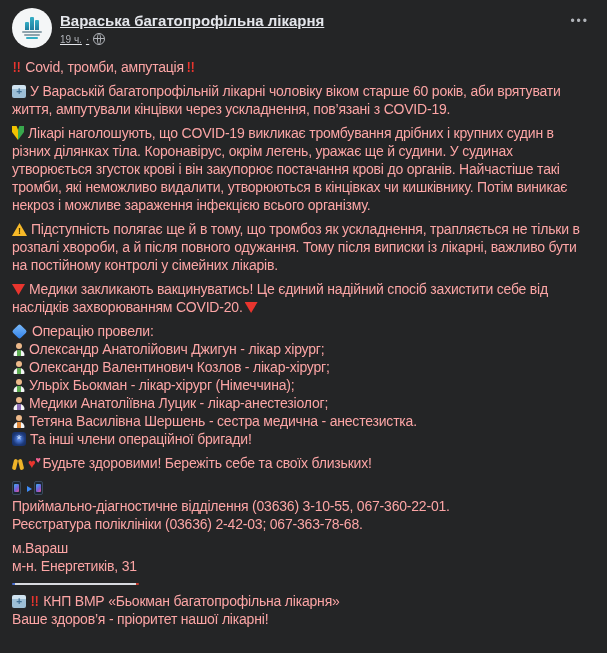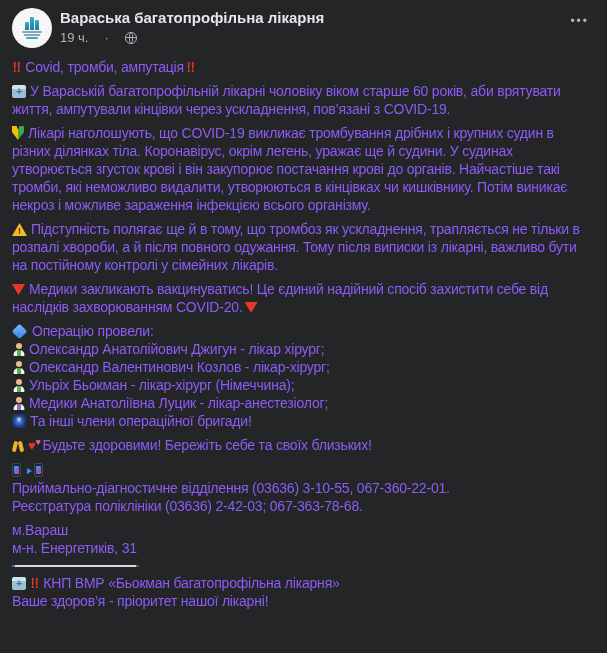--- a/index.html
+++ b/index.html
@@ -3,47 +3,47 @@
 <meta charset="utf-8">
 <style>
   * { margin:0; padding:0; box-sizing:border-box; }
   html,body { width:607px; height:653px; overflow:hidden; }
   body {
     background:#242526;
     font-family:"Liberation Sans", sans-serif;
     color:#e4e6eb;
   }
   
-  .header { position:relative; display:flex; align-items:flex-start; padding:8px 12px 6px 12px; }
+  .header { position:relative; display:flex; align-items:center; padding:8px 12px 6px 12px;text-decoration:underline; }
   .avatar {
     width:40px; height:40px; border-radius:50%; background:#f4f6f7;
     display:flex; flex-direction:column; align-items:center; overflow:hidden;
     flex:0 0 40px; cursor:pointer;
   }
   .av-bars { display:flex; align-items:flex-end; gap:1px; margin-top:9px; height:13px; }
   .av-bars span { display:block; width:4px; background:linear-gradient(180deg,#35aec5,#1f7ea0); border-radius:1px 1px 0 0; }
   .av-b1 { height:8px; } .av-b2 { height:13px; } .av-b3 { height:10px; }
   .av-t1,.av-t2,.av-t3 { display:block; height:2px; border-radius:1px; margin-top:1px; background:#8fa3ad; }
   .av-t1 { width:20px; } .av-t2 { width:16px; } .av-t3 { width:12px; background:#35aec5; }
   .hmeta { margin-left:8px; flex:1; }
   .page-name { font-size:15px; font-weight:bold; color:#e4e6eb; line-height:19px; cursor:pointer; }
-  .sub { display:flex; align-items:center; gap:16px; margin-top:3px; font-size:13px; color:#b0b3b8; }
+  .sub { display:flex; align-items:center; gap:4px; margin-top:3px; font-size:10px; color:#b0b3b8; }
   .dotsep { color:#b0b3b8; }
   .icon-globe {
     display:inline-block; width:12px; height:12px; border:1px solid #b0b3b8; border-radius:50%;
     position:relative;
   }
   .icon-globe::before { content:""; position:absolute; left:0; right:0; top:4px; height:1px; background:#b0b3b8; }
   .icon-globe::after  { content:""; position:absolute; left:3px; right:3px; top:-1px; bottom:-1px; border:1px solid #b0b3b8; border-radius:50%; }
   .menu { position:absolute; right:18px; top:14px; color:#b0b3b8; font-size:12px; letter-spacing:2px; cursor:pointer; }
   
   .post { padding:4px 12px 0 12px; font-size:14px; line-height:18px; letter-spacing:-0.2px; }
   .block { margin-bottom:6px; }
   .pline { min-height:18px; }
-  .ptext { color:#8b5cf6; }
+  .ptext { color:#fca5a5; }
   .icon { display:inline-block; vertical-align:-2px; margin-right:4px; font-style:normal; }
   .ptext + .icon { margin-left:2px; margin-right:0; }
   
   .icon-double-exclamation { font-weight:bold; vertical-align:0; font-size:14px; transform:scaleX(.85); letter-spacing:0; }
   .icon-two-hearts { font-size:13px; vertical-align:0; position:relative; margin-right:7px; }
   .icon-two-hearts::after { content:"♥"; position:absolute; top:-4px; right:-5px; font-size:9px; color:#ef6292; }
   
   .icon-hospital { width:14px; height:13px; border-radius:2px; background:linear-gradient(180deg,#cfe3f0 0 4px,#9dbfd6 4px); position:relative; }
   .icon-hospital::before { content:"+"; position:absolute; left:0; right:0; top:1px; text-align:center; font-size:10px; font-weight:bold; color:#3f6f94; line-height:12px; }
   .icon-blood-drop { width:9px; height:9px; background:#d6372c; border-radius:0 50% 50% 50%; transform:rotate(45deg); vertical-align:0; margin:0 7px 0 2px; }
@@ -117,20 +117,21 @@
     </div>
     <div class="block">
       <div class="pline"><span class="icon icon-red-triangle"></span><span class="ptext">Медики закликають вакцинуватись! Це єдиний надійний спосіб захистити себе від наслідків захворюванням COVID-20.</span><span class="icon icon-red-triangle"></span></div>
     </div>
     <div class="block">
       <div class="pline"><span class="icon icon-blue-diamond"></span><span class="ptext">Операцію провели:</span></div>
       <div class="pline"><span class="icon icon-man-doctor"></span><span class="ptext">Олександр Анатолійович Джигун - лікар хірург;</span></div>
       <div class="pline"><span class="icon icon-man-doctor"></span><span class="ptext">Олександр Валентинович Козлов - лікар-хірург;</span></div>
       <div class="pline"><span class="icon icon-man-doctor"></span><span class="ptext">Ульріх Бьокман - лікар-хірург (Німеччина);</span></div>
       <div class="pline"><span class="icon icon-woman-doctor"></span><span class="ptext">Медики Анатоліївна Луцик - лікар-анестезіолог;</span></div>
+      <div class="pline"><span class="icon icon-woman-doctor-2"></span><span class="ptext">Тетяна Василівна Шершень - сестра медична - анестезистка.</span></div>
       <div class="pline"><span class="icon icon-fireworks"></span><span class="ptext">Та інші члени операційної бригади!</span></div>
     </div>
     <div class="block">
       <div class="pline"><span class="icon icon-folded-hands"></span><span class="icon icon-two-hearts" style="color: rgb(232, 53, 46);">♥</span><span class="ptext">Будьте здоровими! Бережіть себе та своїх близьких!</span></div>
     </div>
     <div class="block">
       <div class="pline"><span class="icon icon-mobile-phone"></span><span class="icon icon-mobile-phone-arrow"></span></div>
       <div class="pline"><span class="ptext">Приймально-діагностичне відділення (03636) 3-10-55, 067-360-22-01.</span></div>
       <div class="pline"><span class="ptext">Реєстратура поліклініки (03636) 2-42-03; 067-363-78-68.</span></div>
     </div>

